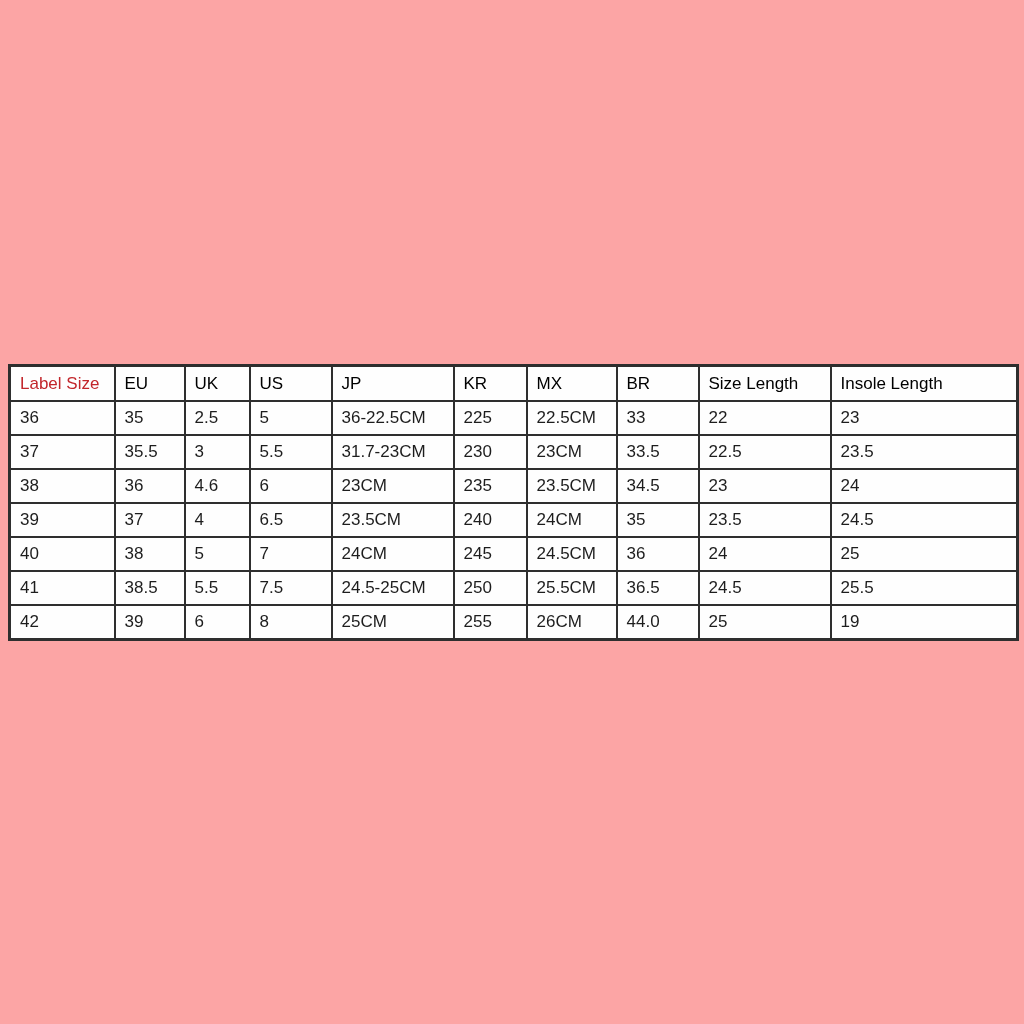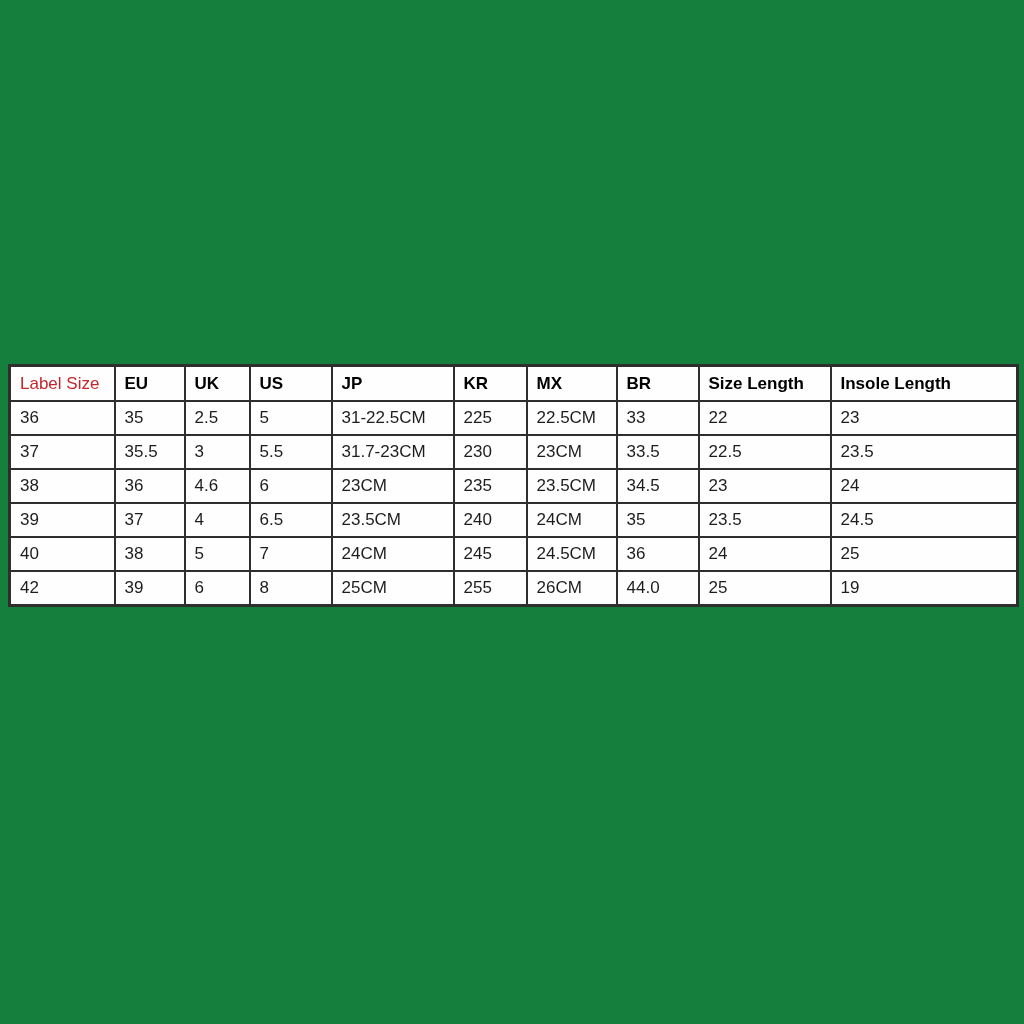--- a/index.html
+++ b/index.html
@@ -12,21 +12,21 @@
     padding:0;
     width:1024px;
     height:1024px;
     background:#ffffff;
     font-family:"Liberation Sans", sans-serif;
   }
   .stage{
     position:relative;
     width:1024px;
     height:1024px;
-    background:#15803d;
+    background:#fca5a5;
     overflow:hidden;
   }
   table.size-table{
     position:absolute;
     top:364px;
     left:8px;
     border-collapse:collapse;
     table-layout:fixed;
     width:1008px;
     background:#fefefe;
@@ -39,21 +39,21 @@
     padding:0 4px 0 9px;
     text-align:left;
     vertical-align:middle;
     font-size:17px;
     color:var(--text);
     white-space:nowrap;
     overflow:hidden;
   }
   .size-table thead th{
     height:33px;
-    font-weight:bold;
+    font-weight:normal;
     color:#000000;
   }
   .size-table thead th.accent{
     font-weight:normal;
     color:var(--accent);
   }
 </style>
 </head>
 <body>
 
@@ -84,21 +84,21 @@
           <th>Size Length</th>
           <th>Insole Length</th>
         </tr>
     </thead>
     <tbody>
         <tr>
           <td>36</td>
           <td>35</td>
           <td>2.5</td>
           <td>5</td>
-          <td>31-22.5CM</td>
+          <td>36-22.5CM</td>
           <td>225</td>
           <td>22.5CM</td>
           <td>33</td>
           <td>22</td>
           <td>23</td>
         </tr>
         <tr>
           <td>37</td>
           <td>35.5</td>
           <td>3</td>
@@ -140,20 +140,32 @@
           <td>5</td>
           <td>7</td>
           <td>24CM</td>
           <td>245</td>
           <td>24.5CM</td>
           <td>36</td>
           <td>24</td>
           <td>25</td>
         </tr>
         <tr>
+          <td>41</td>
+          <td>38.5</td>
+          <td>5.5</td>
+          <td>7.5</td>
+          <td>24.5-25CM</td>
+          <td>250</td>
+          <td>25.5CM</td>
+          <td>36.5</td>
+          <td>24.5</td>
+          <td>25.5</td>
+        </tr>
+        <tr>
           <td>42</td>
           <td>39</td>
           <td>6</td>
           <td>8</td>
           <td>25CM</td>
           <td>255</td>
           <td>26CM</td>
           <td>44.0</td>
           <td>25</td>
           <td>19</td>

